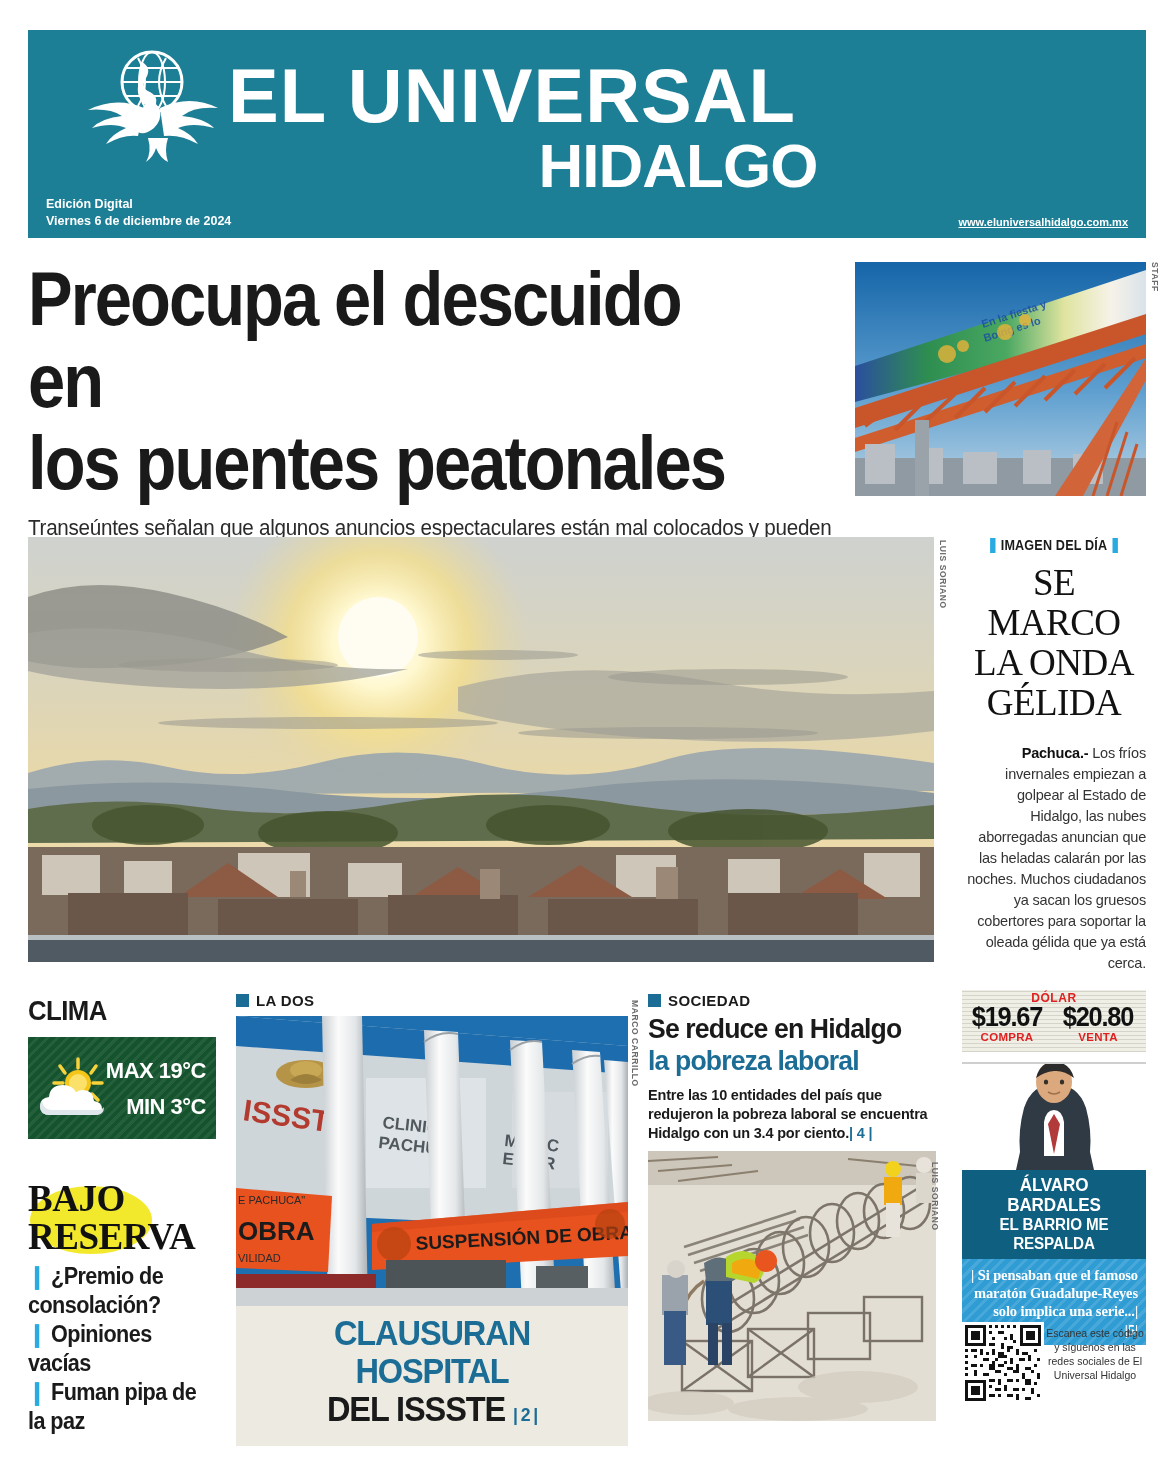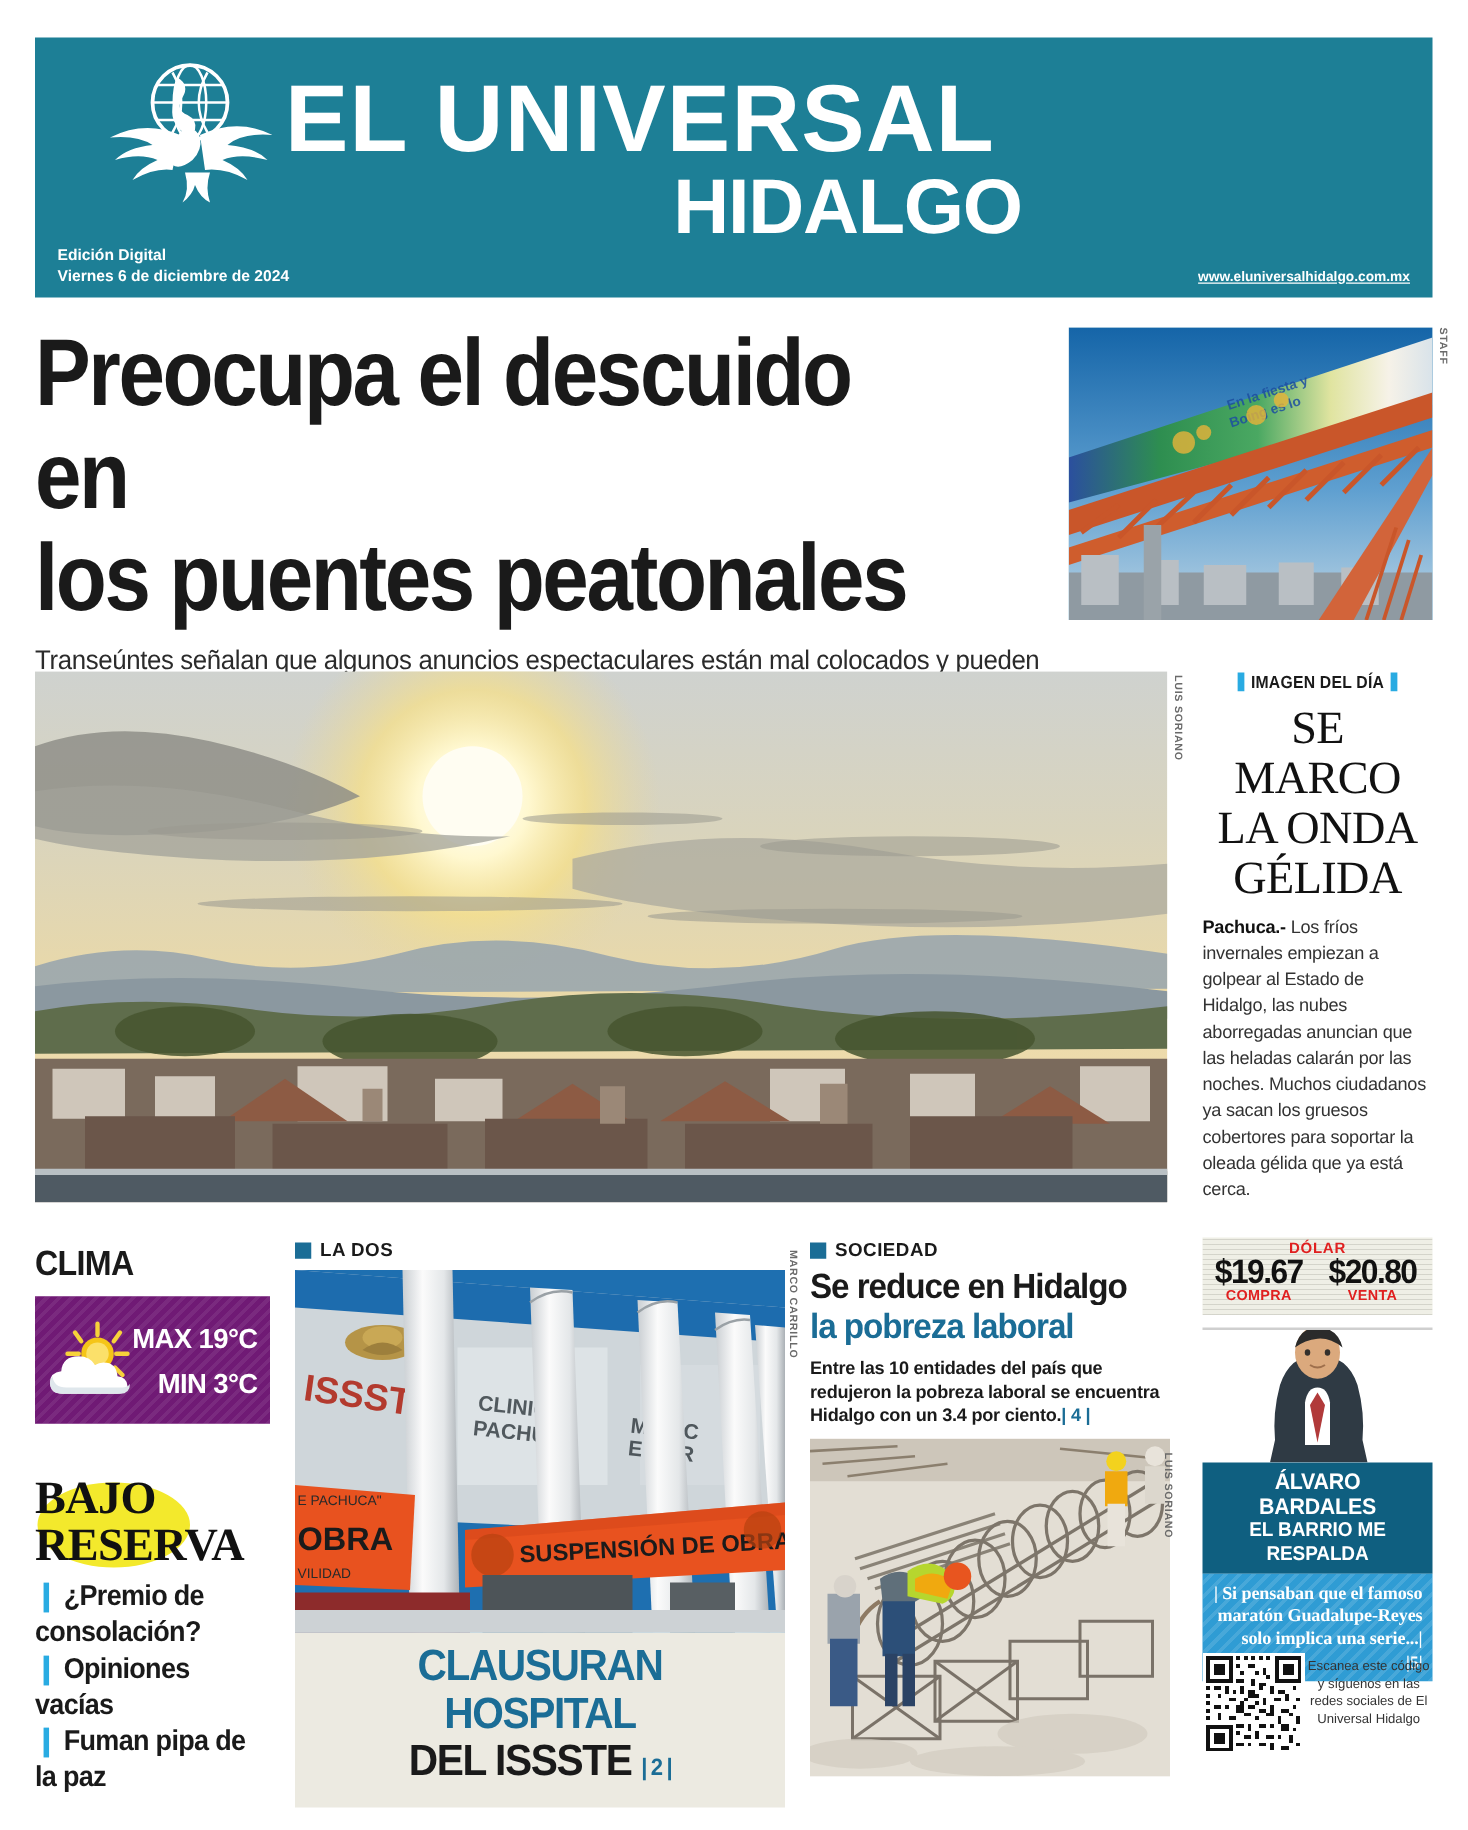--- a/index.html
+++ b/index.html
@@ -88,35 +88,35 @@
     letter-spacing: 0.2px;
     transform: scaleX(0.9);
   }
   .kick-bar { display: inline-block; width: 6px; height: 15px; background: #29abe2; }
   .idd-title {
     margin-top: 10px; text-align: center;
     font-family: "Liberation Serif", serif;
     font-size: 37px; line-height: 40px; color: #111; letter-spacing: -0.5px;
   }
   .idd-body {
-    margin-top: 9px; text-align: left;
+    margin-top: 20px; text-align: right;
     font-size: 14.5px; line-height: 21px; color: #333;
     letter-spacing: -0.2px;
   }
   .idd-body b { color: #111; }
 
   
   .clima { position: absolute; left: 28px; top: 995px; width: 190px; }
   .clima-label {
     font-weight: bold; font-size: 28px; color: #1a1a1a;
     letter-spacing: -0.6px; transform: scaleX(0.92); transform-origin: left;
   }
   .clima-box {
     margin-top: 10px; width: 188px; height: 102px;
-    background: #701a75; position: relative; overflow: hidden;
+    background: #14532d; position: relative; overflow: hidden;
   }
   .clima-box::before {
     content:""; position:absolute; inset:0;
     background: repeating-linear-gradient(-45deg, rgba(255,255,255,.07) 0 3px, rgba(255,255,255,0) 3px 7px);
   }
   .clima-temps {
     position: absolute; right: 10px; top: 16px; text-align: right;
     color: #fff; font-weight: bold; font-size: 22px; line-height: 36px;
     letter-spacing: -0.5px;
   }

